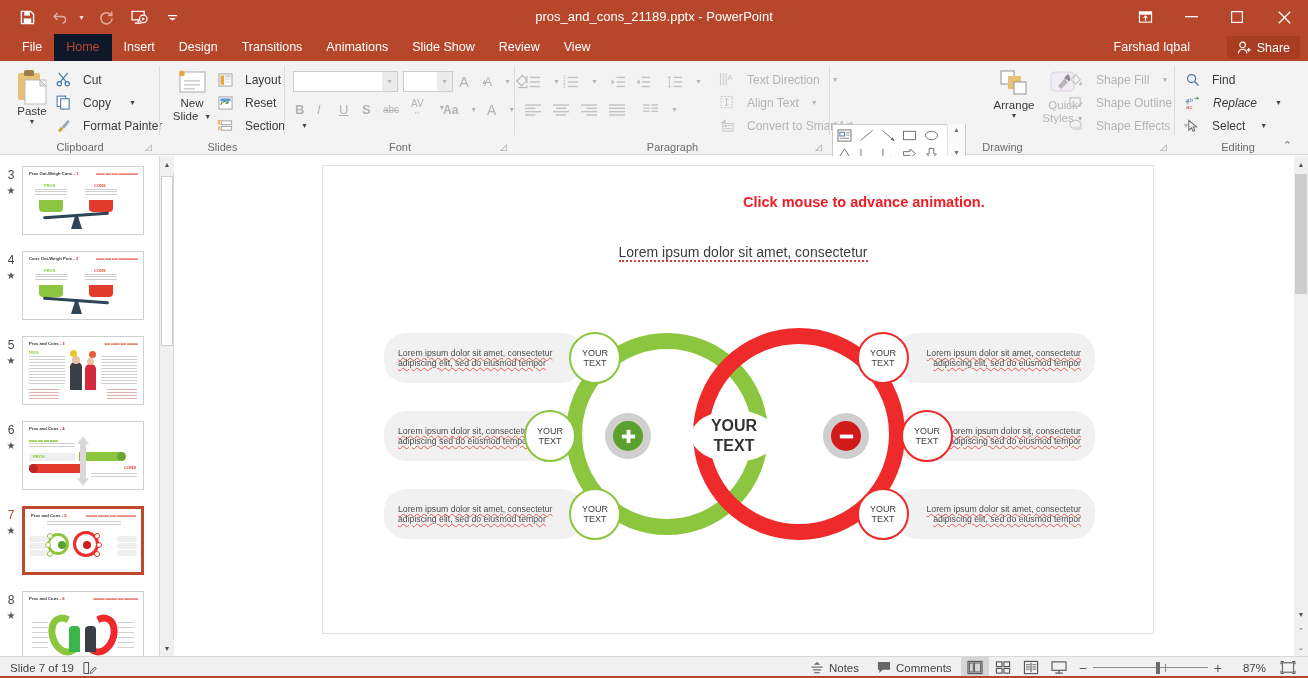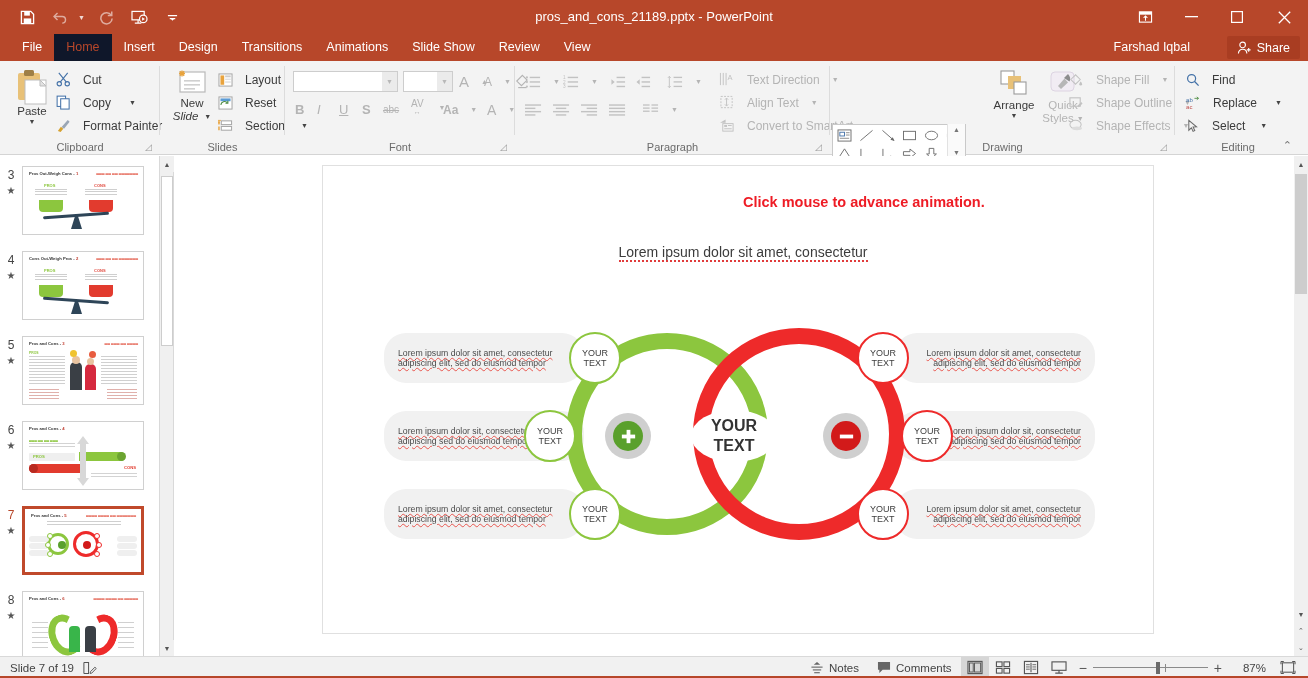--- a/index.html
+++ b/index.html
@@ -345,21 +345,21 @@
         <span class="ico">
           <svg width="32" height="28" viewBox="0 0 32 28">
               <rect x="4" y="3" width="25" height="20" fill="#fff" stroke="#b9b9b9" stroke-width="1.2"></rect>
               <rect x="8" y="11" width="16" height="1.6" fill="#d0d0d0"></rect>
               <rect x="8" y="15" width="16" height="1.6" fill="#d0d0d0"></rect>
               <rect x="8" y="19" width="11" height="1.6" fill="#d0d0d0"></rect>
               <path d="M6 1.5v6M3 4.5h6M3.8 2.3l4.4 4.4M8.2 2.3 3.8 6.7" stroke="#e8a33d" stroke-width="1.3"></path>
             </svg>
         </span>
         <span class="lbl">New</span>
-        <span class="lbl" style="display:flex;align-items:center;gap:6px;font-style:italic;">
+        <span class="lbl" style="display:flex;align-items:center;gap:6px;">
           <span>Slide</span>
           <span class="caret-d">▼</span>
         </span>
       </div>
       <div class="smbtn" style="left:58px; top:8px;">
         <span class="ico">
           <svg width="15" height="14" viewBox="0 0 16 15">
               <rect x="1" y="1" width="14" height="13" fill="#fff" stroke="#a8a8a8" stroke-width="1.1"></rect>
               <rect x="2.6" y="2.6" width="4" height="10" fill="#e8a33d"></rect>
               <rect x="7.6" y="2.6" width="6" height="2" fill="#ccc"></rect>
@@ -759,21 +759,21 @@
     <div class="rgroup" style="left:1178px; width:120px;">
       <div class="smbtn" style="left:8px; top:8px;">
         <span class="ico">
           <svg width="14" height="14" viewBox="0 0 15 15">
               <circle cx="6" cy="6" r="4.3" fill="none" stroke="#4472a8" stroke-width="1.3"></circle>
               <path d="M9.2 9.2 13.5 13.5" stroke="#4472a8" stroke-width="1.4"></path>
             </svg>
         </span>
         <span>Find</span>
       </div>
-      <div class="smbtn" style="left:8px; top:31px;">
+      <div class="smbtn" style="left:8px; top:31px;font-style:italic;">
         <span class="ico">
           <svg width="15" height="14" viewBox="0 0 16 15">
               <text x="0" y="6.5" font-size="6.5" fill="#4472a8" font-family="Liberation Sans">ab</text>
               <text x="0" y="13.5" font-size="6.5" fill="#c0504d" font-family="Liberation Sans">ac</text>
               <path d="M9 2.5h4M11.5 1 13.5 2.5 11.5 4" stroke="#4a8a3f" stroke-width=".9" fill="none"></path>
             </svg>
         </span>
         <span>Replace</span>
         <span class="caret-d" style="margin-left:6px">▼</span>
       </div>

